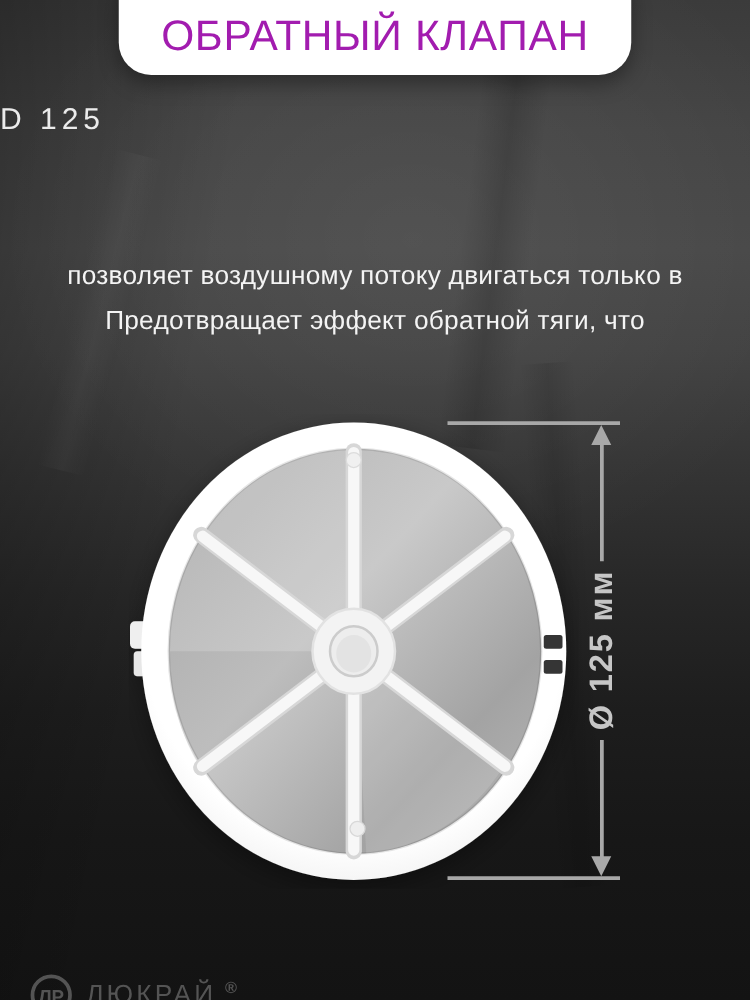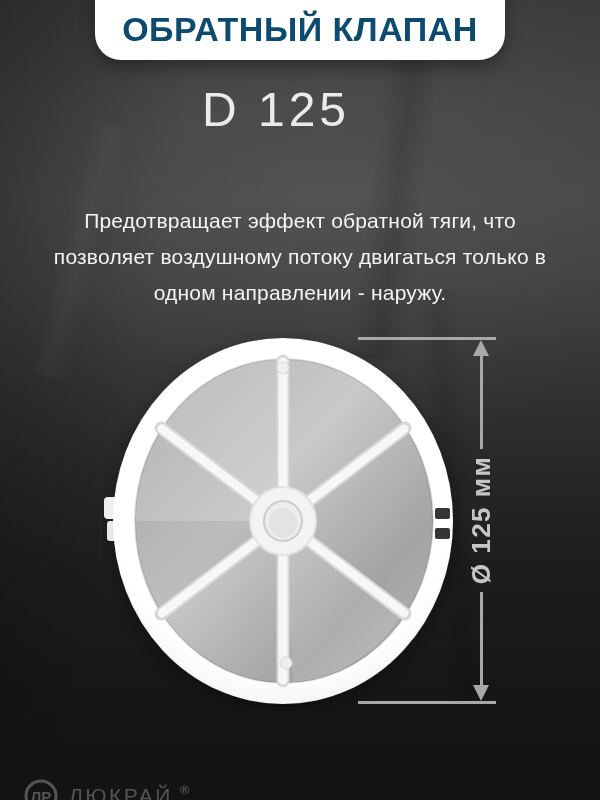--- a/index.html
+++ b/index.html
@@ -20,26 +20,26 @@
     background:linear-gradient(90deg,transparent,rgba(255,255,255,0.03),transparent);}
 
   .title-pill{
     position:absolute;left:95px;top:-26px;width:410px;height:86px;
     background:#ffffff;border-radius:26px;
     box-shadow:0 7px 16px rgba(0,0,0,0.35);
     display:flex;align-items:center;justify-content:center;
     padding-top:24px;box-sizing:border-box;
   }
   .title-pill .title{
-    font-size:34px;font-weight:700;color:#0c4a6e;letter-spacing:0.5px;white-space:nowrap;
+    font-size:34px;font-weight:400;color:#a21caf;letter-spacing:0.5px;white-space:nowrap;
   }
 
   .model{
-    position:absolute;left:0;top:82px;width:552px;text-align:center;
-    font-size:48px;font-weight:300;color:#ebebeb;letter-spacing:4px;
+    position:absolute;left:0;top:82px;width:552px;
+    font-size:24px;font-weight:300;color:#ebebeb;letter-spacing:4px;
   }
 
   .description{
     position:absolute;left:20px;top:203px;width:560px;text-align:center;
     color:#f4f4f4;font-size:21px;line-height:36px;font-weight:400;letter-spacing:0.2px;
   }
 
   .valve-svg{position:absolute;left:103px;top:331px;}
 
   .dim-line{position:absolute;background:#a8a8a8;}
@@ -72,23 +72,22 @@
   <div class="crease c2"></div>
   <div class="crease c3"></div>
 
   <div class="title-pill">
     <div class="title">ОБРАТНЫЙ КЛАПАН</div>
   </div>
 
   <div class="model">D 125</div>
 
   <div class="description">
+    <div>позволяет воздушному потоку двигаться только в</div>
     <div>Предотвращает эффект обратной тяги, что</div>
-    <div>позволяет воздушному потоку двигаться только в</div>
-    <div>одном направлении - наружу.</div>
   </div>
 
   <svg class="valve-svg" width="360" height="380" viewBox="0 0 360 380">
     <defs>
       <linearGradient id="memG" x1="0" y1="0" x2="1" y2="1">
         <stop offset="0" stop-color="#b2b2b2"></stop>
         <stop offset="0.42" stop-color="#c9c9c9"></stop>
         <stop offset="0.75" stop-color="#a3a3a3"></stop>
         <stop offset="1" stop-color="#b8b8b8"></stop>
       </linearGradient>

